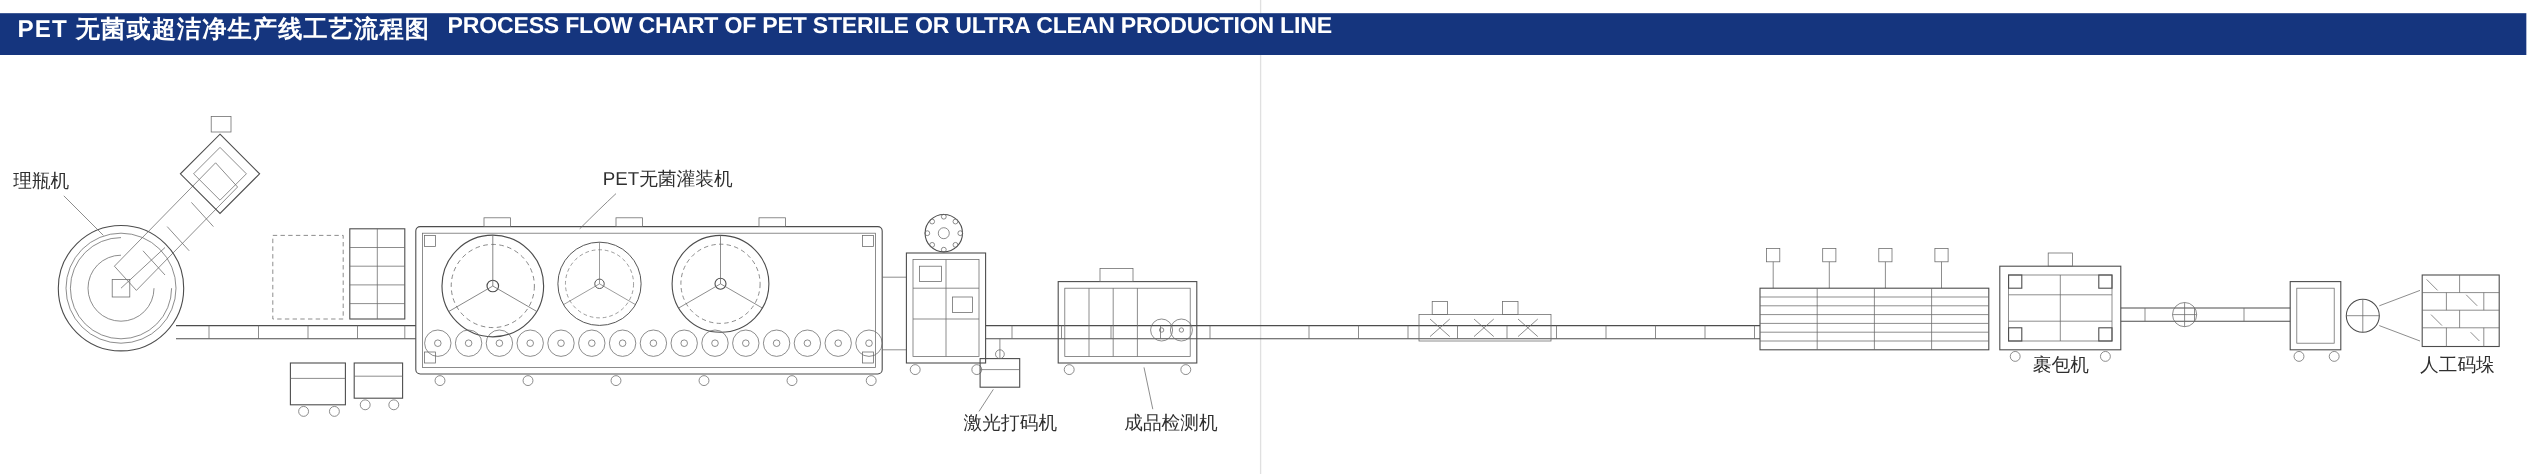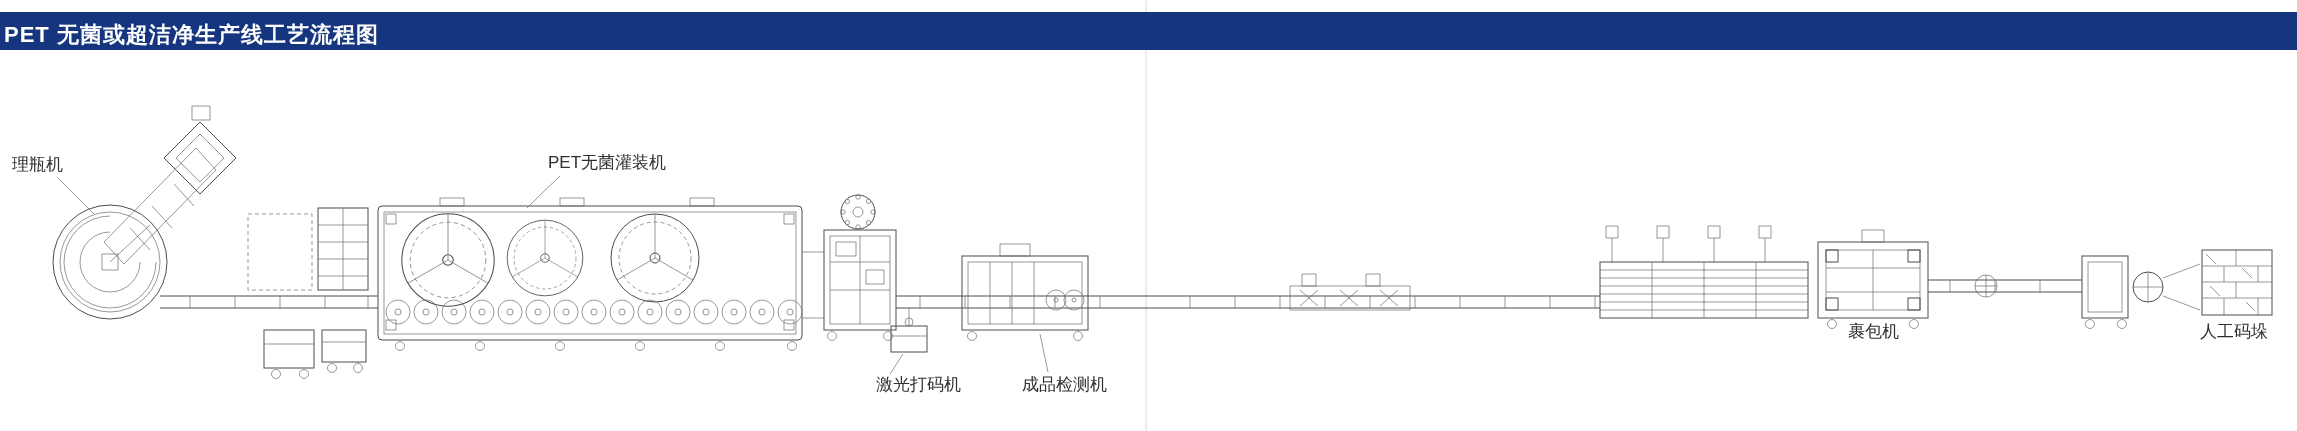--- a/index.html
+++ b/index.html
@@ -11,22 +11,22 @@
     overflow:hidden;
     font-family:"Liberation Sans",sans-serif;
   }
   .header{
     position:absolute;
     top:12px;left:0;right:0;
     height:38px;
     background:#15357e;
     color:#ffffff;
     display:flex;
-    align-items:flex-end;
-    padding:0 0 0 4px;
+    align-items:flex-start;
+    padding:0 0 0 16px;
     box-sizing:border-box;
     z-index:3;
   }
   .title-zh{
     font-weight:bold;
     font-size:22px;
     letter-spacing:1px;
     white-space:nowrap;
   }
   .title-en{
@@ -47,20 +47,21 @@
     font-family:"Liberation Sans",sans-serif;
   }
 </style>
 </head>
 <body>
 
 <div class="page">
 
   <div class="header">
     <span class="title-zh">PET 无菌或超洁净生产线工艺流程图</span>
+    <span class="title-en">PROCESS FLOW CHART OF PET STERILE OR ULTRA CLEAN PRODUCTION LINE</span>
   </div>
 
   <svg class="flow" width="2297" height="431" viewBox="0 0 2297 431">
 
     <defs>
       <g id="sw">
           <circle r="12" class="thin"></circle>
           <circle r="3" class="thin"></circle>
         </g>
       <g id="caster">

